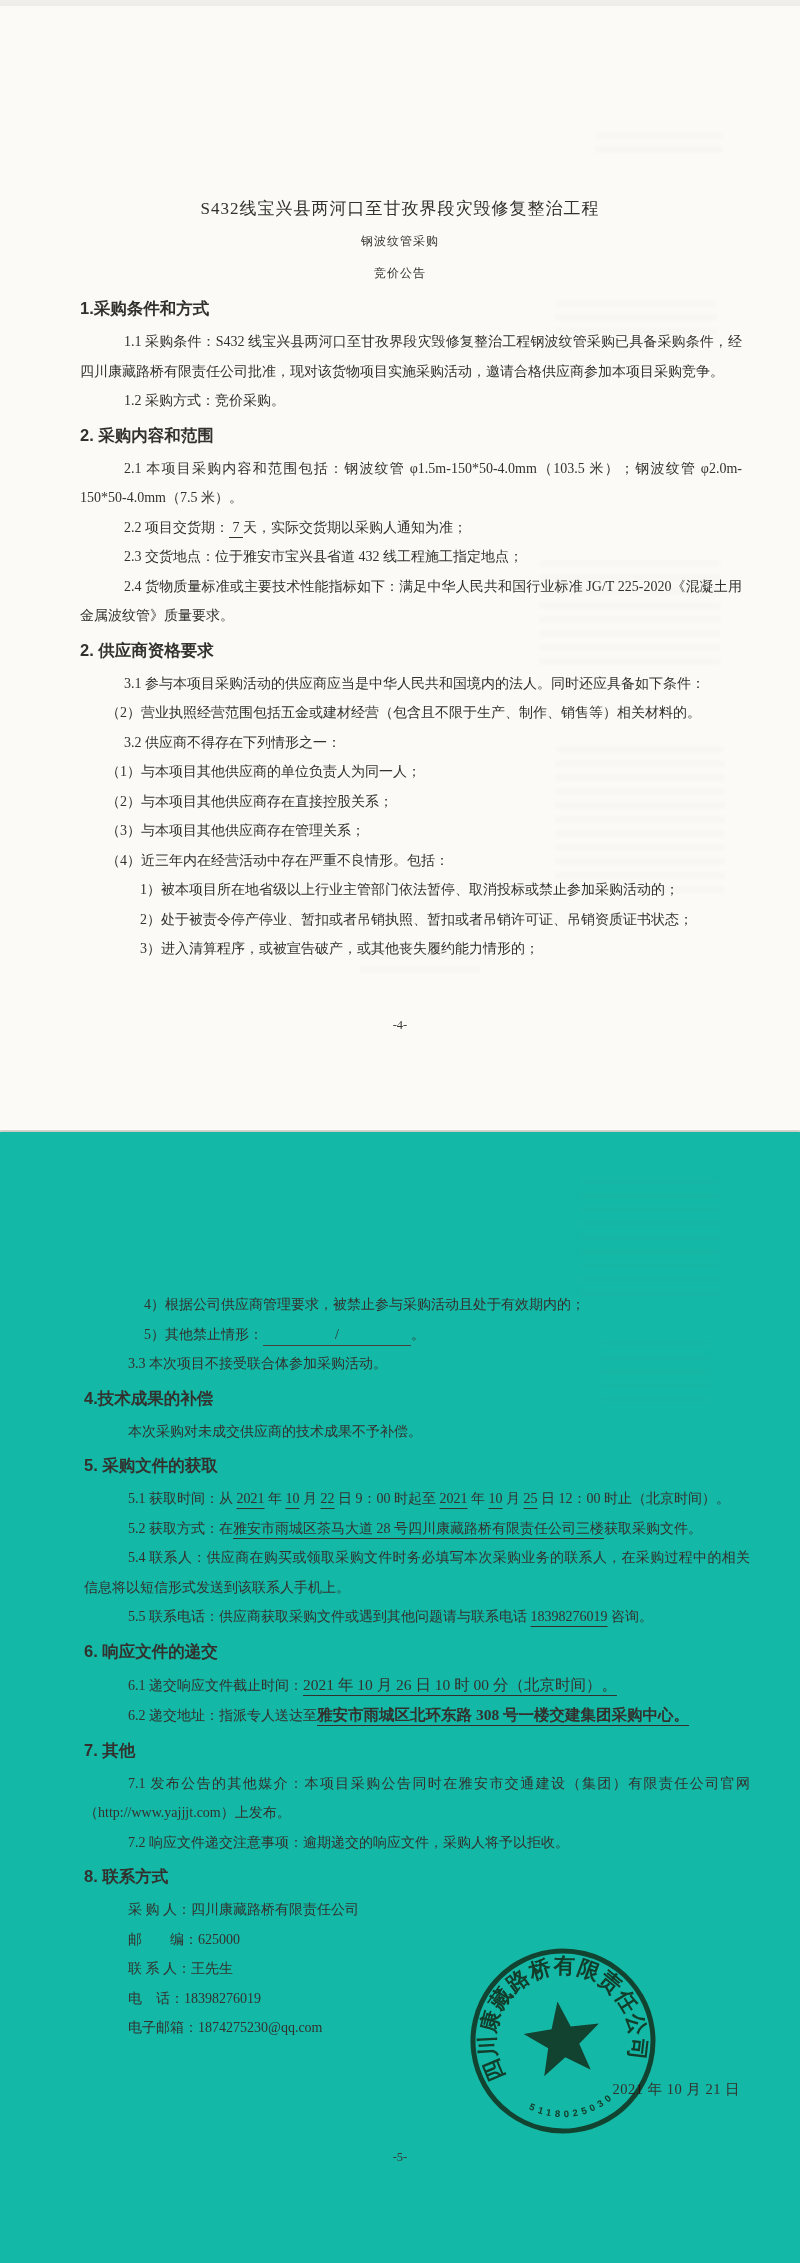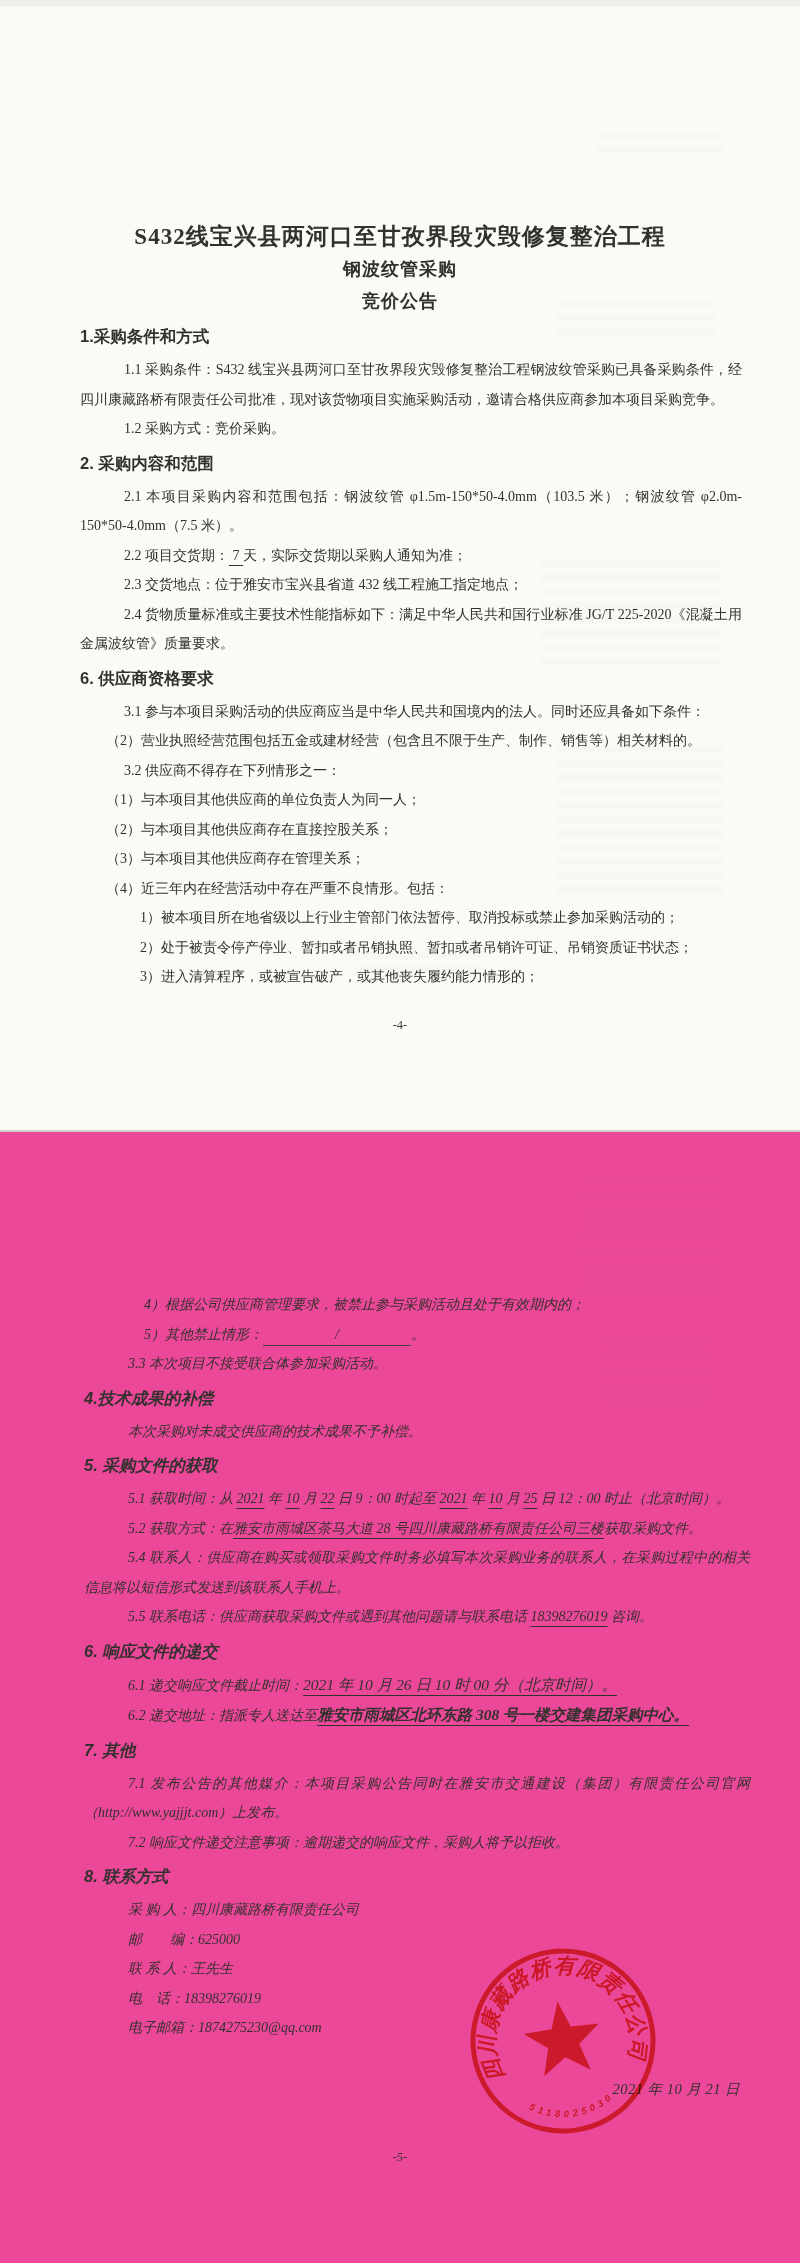--- a/index.html
+++ b/index.html
@@ -1,23 +1,23 @@
 <!DOCTYPE html>
 <html><head>
 <meta charset="utf-8">
 <style>
   html,body{margin:0;padding:0;background:#dededa;}
   .canvas{width:800px;height:2263px;position:relative;background:#efeeea;overflow:hidden;
           font-family:"Liberation Serif","DejaVu Serif",serif;color:#33312e;}
   .page{position:absolute;left:0;width:800px;background:#fbfaf7;}
   .page-1{top:6px;height:1124px;border-bottom:1px solid #d6d4cf;box-shadow:0 2px 3px rgba(90,90,85,.28);}
-  .page-2{top:1132px;height:1131px;background:#ec4899;font-style:italic;}
+  .page-2{top:1132px;height:1131px;background:#14b8a6;}
   .titles{padding-top:186px;text-align:center;margin-bottom:4px;}
-  .title-main{font-size:23px;font-weight:bold;line-height:33px;letter-spacing:1px;margin-top:28px;}
-  .title-sub{font-size:18px;font-weight:bold;line-height:32px;letter-spacing:1px;}
+  .title-main{font-size:17px;font-weight:normal;line-height:33px;letter-spacing:1px;}
+  .title-sub{font-size:12px;font-weight:normal;line-height:32px;letter-spacing:1px;}
   .content{position:relative;padding:0 58px 0 80px;}
   .page-2 .content{padding:158px 50px 0 84px;}
   .blk{margin:0;text-align:justify;font-size:14px;line-height:29.5px;}
   .blk.h{font-family:"Liberation Sans","DejaVu Sans",sans-serif;font-size:16.5px;font-weight:bold;
          line-height:30px;margin:4px 0;text-align:left;}
   .ind-a{text-indent:44px;}
   .ind-b{text-indent:26px;}
   .ind-c{text-indent:60px;}
   .u{text-decoration:underline;text-underline-offset:5px;}
   .b{font-weight:bold;}
@@ -62,21 +62,21 @@
 
     <div class="content" id="p1-blocks">
         <p class="blk h"><span>1.采购条件和方式</span></p>
         <p class="blk p ind-a"><span>1.1 采购条件：S432 线宝兴县两河口至甘孜界段灾毁修复整治工程钢波纹管采购已具备采购条件，经四川康藏路桥有限责任公司批准，现对该货物项目实施采购活动，邀请合格供应商参加本项目采购竞争。</span></p>
         <p class="blk p ind-a"><span>1.2 采购方式：竞价采购。</span></p>
         <p class="blk h"><span>2. 采购内容和范围</span></p>
         <p class="blk p ind-a"><span>2.1 本项目采购内容和范围包括：钢波纹管 φ1.5m-150*50-4.0mm（103.5 米）；钢波纹管 φ2.0m-150*50-4.0mm（7.5 米）。</span></p>
         <p class="blk p ind-a"><span>2.2 项目交货期：</span><span class="u"> 7 </span><span> 天，实际交货期以采购人通知为准；</span></p>
         <p class="blk p ind-a"><span>2.3 交货地点：位于雅安市宝兴县省道 432 线工程施工指定地点；</span></p>
         <p class="blk p ind-a"><span>2.4 货物质量标准或主要技术性能指标如下：满足中华人民共和国行业标准 JG/T 225-2020《混凝土用金属波纹管》质量要求。</span></p>
-        <p class="blk h"><span>6.  供应商资格要求</span></p>
+        <p class="blk h"><span>2.  供应商资格要求</span></p>
         <p class="blk p ind-a"><span>3.1 参与本项目采购活动的供应商应当是中华人民共和国境内的法人。同时还应具备如下条件：</span></p>
         <p class="blk p ind-b"><span>（2）营业执照经营范围包括五金或建材经营（包含且不限于生产、制作、销售等）相关材料的。</span></p>
         <p class="blk p ind-a"><span>3.2 供应商不得存在下列情形之一：</span></p>
         <p class="blk p ind-b"><span>（1）与本项目其他供应商的单位负责人为同一人；</span></p>
         <p class="blk p ind-b"><span>（2）与本项目其他供应商存在直接控股关系；</span></p>
         <p class="blk p ind-b"><span>（3）与本项目其他供应商存在管理关系；</span></p>
         <p class="blk p ind-b"><span>（4）近三年内在经营活动中存在严重不良情形。包括：</span></p>
         <p class="blk p ind-c"><span>1）被本项目所在地省级以上行业主管部门依法暂停、取消投标或禁止参加采购活动的；</span></p>
         <p class="blk p ind-c"><span>2）处于被责令停产停业、暂扣或者吊销执照、暂扣或者吊销许可证、吊销资质证书状态；</span></p>
         <p class="blk p ind-c"><span>3）进入清算程序，或被宣告破产，或其他丧失履约能力情形的；</span></p>

